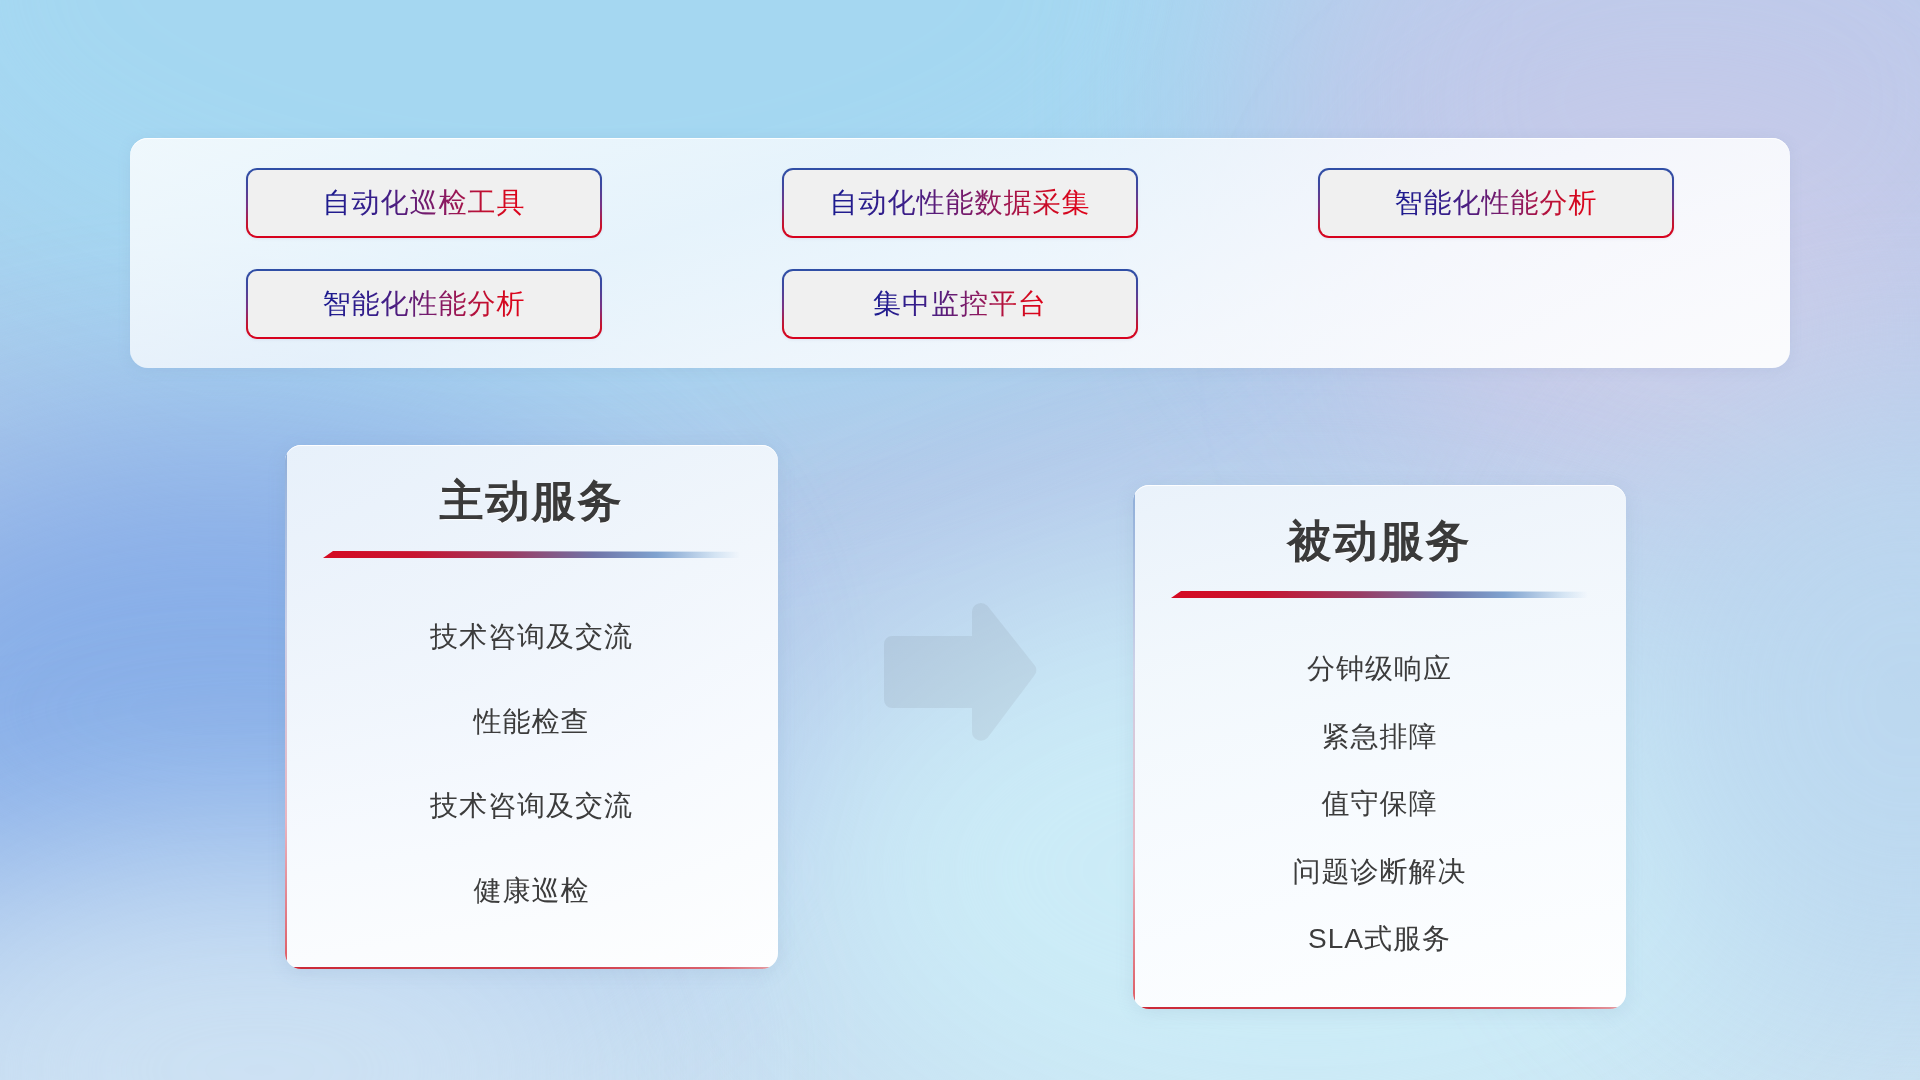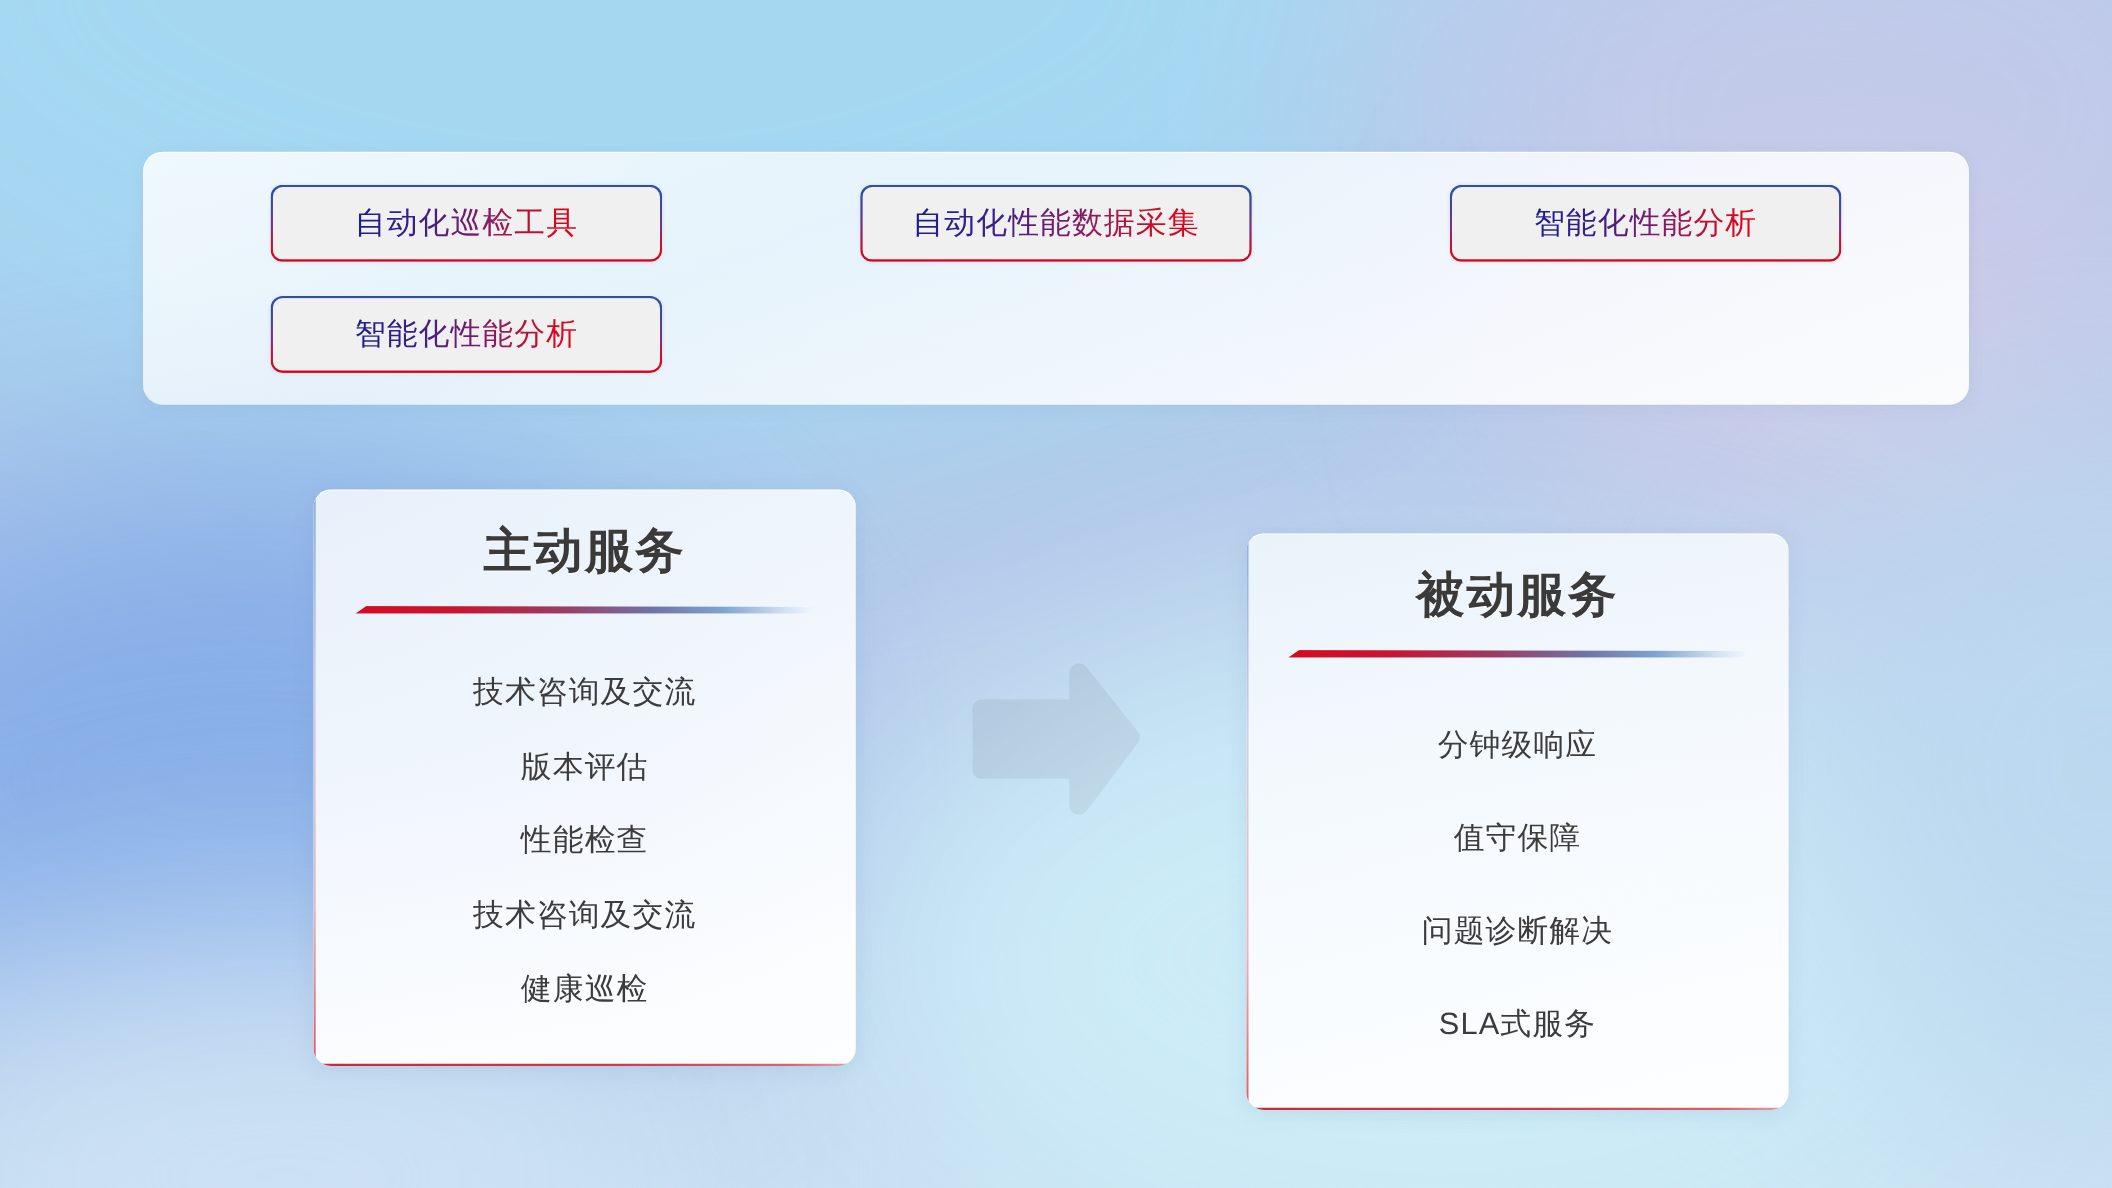--- a/index.html
+++ b/index.html
@@ -234,31 +234,33 @@
 
     <div class="cap-btn">
       <span class="cap-btn-label">智能化性能分析</span>
     </div>
 
     <div class="cap-btn">
       <span class="cap-btn-label">智能化性能分析</span>
     </div>
 
 
+    <div class="cap-btn">
+      <span class="cap-btn-label">集中监控平台</span>
+    </div>
 
   </div>
 
   <div class="svc-card" id="card-active">
     <div class="svc-title">主动服务</div>
     <div class="svc-divider">
         <i></i>
       </div>
     <ul class="svc-list">
       <li class="svc-item">技术咨询及交流</li>
-      <li class="svc-item">版本评估</li>
       <li class="svc-item">性能检查</li>
       <li class="svc-item">技术咨询及交流</li>
       <li class="svc-item">健康巡检</li>
     </ul>
   </div>
 
   <svg id="flow-arrow" viewBox="0 0 168 148">
     <defs>
       <linearGradient id="arrowGrad" x1="0" y1="0" x2="1" y2="1">
         <stop offset="0%" stop-color="#9fb4c8"></stop>
@@ -281,19 +283,20 @@
              Z" fill="url(#arrowGrad)"></path>
   </svg>
 
   <div class="svc-card" id="card-passive">
     <div class="svc-title">被动服务</div>
     <div class="svc-divider">
         <i></i>
       </div>
     <ul class="svc-list">
       <li class="svc-item">分钟级响应</li>
+      <li class="svc-item">紧急排障</li>
       <li class="svc-item">值守保障</li>
       <li class="svc-item">问题诊断解决</li>
       <li class="svc-item">SLA式服务</li>
     </ul>
   </div>
 
 </div>
 
 </body></html>

